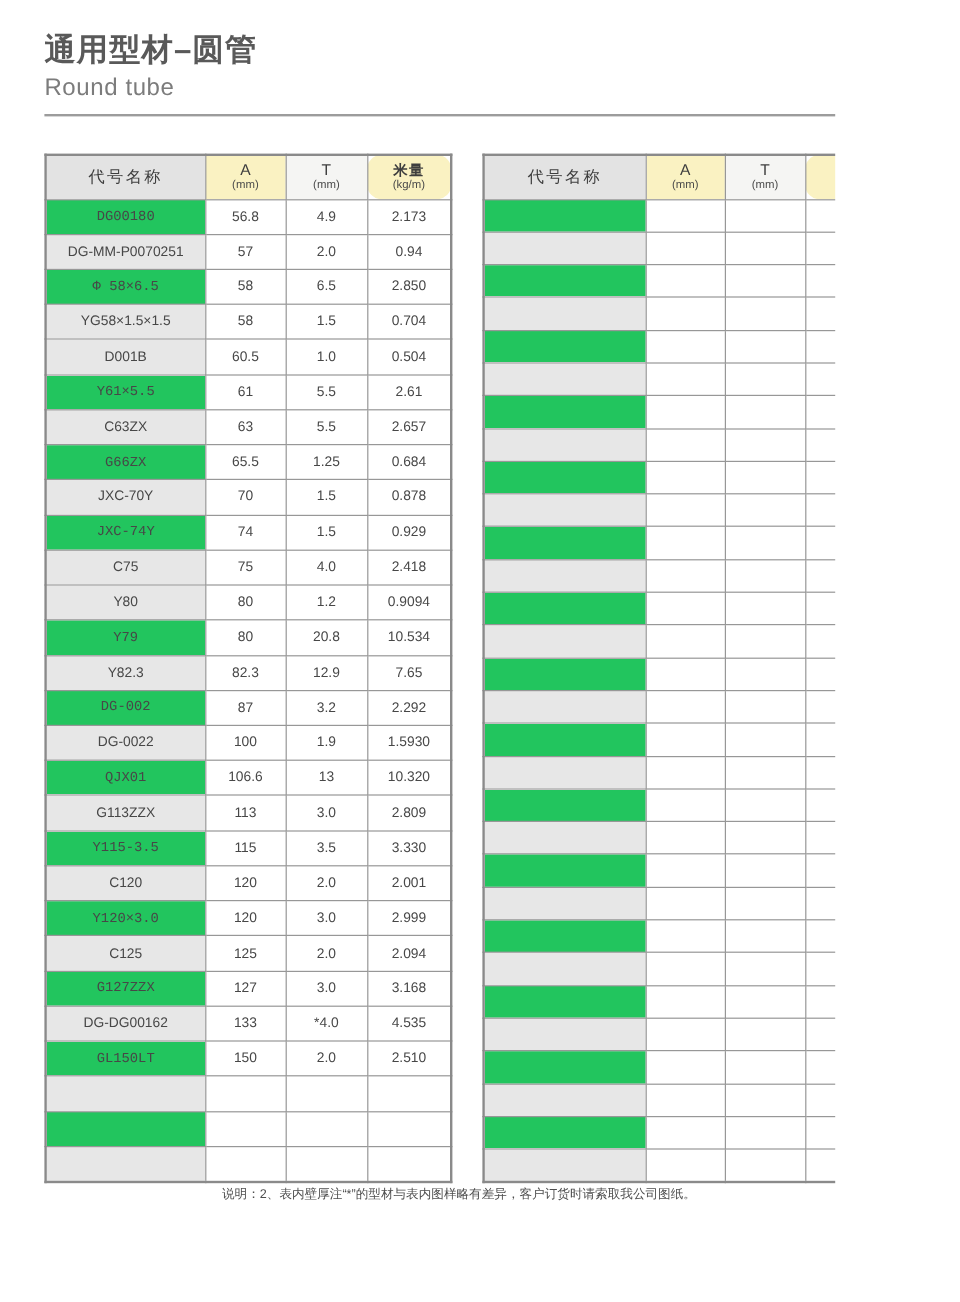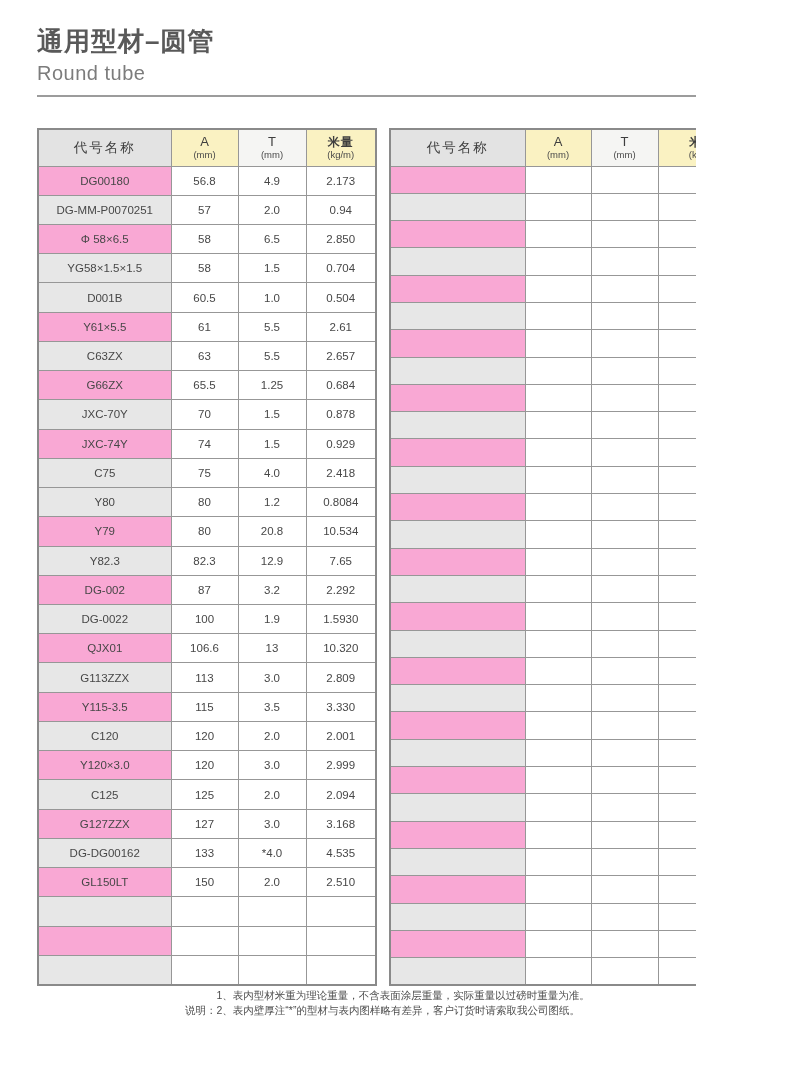--- a/index.html
+++ b/index.html
@@ -23,21 +23,21 @@
     font-size:20px;font-weight:400;color:#7c7c7c;
     letter-spacing:0.5px;
   }
   .rule{
     position:absolute;left:37px;top:95px;
     width:705px;height:2px;background:#9c9c9c;
   }
   
   .tables{
     position:absolute;left:37px;top:128px;
-    display:flex;gap:12px;
+    display:flex;gap:25px;
   }
   table.spec{
     border-collapse:collapse;table-layout:fixed;
     border:2px solid #8a8a8a;
     background:#ffffff;
   }
   table.spec th, table.spec td{
     border:1px solid #979797;
     padding:0 2px;
     text-align:center;vertical-align:middle;
@@ -46,25 +46,25 @@
   }
   table.spec thead th{height:37px;}
   table.spec tbody td{height:27.3px;font-size:11.5px;color:#474747;}
   table.left{width:338px;}
   table.right{width:357px;}
   .left  .c-name{width:133px;} .left  .c-a{width:67px;} .left  .c-t{width:68px;} .left  .c-m{width:70px;}
   .right .c-name{width:135px;} .right .c-a{width:66px;} .right .c-t{width:67px;} .right .c-m{width:89px;}
   th.c-name{background:#e3e3e3;font-size:13.5px;font-weight:400;color:#3e3e3e;letter-spacing:2px;}
   th.c-a{background:#faf2c2;}
   th.c-t{background:#f5f5f3;}
-  th.c-m{background:#faf2c2;}
+  th.c-m{background:#faf2c2;border-radius:12px;}
   .h-main{font-size:13px;line-height:14px;color:#3e3e3e;font-weight:400;}
   .h-main-cn{font-size:12px;line-height:14px;color:#3e3e3e;font-weight:700;letter-spacing:1px;}
   .h-unit{font-size:9.5px;line-height:11px;color:#4a4a4a;font-weight:400;}
-  tr.r-y td.c-name{background:#f9a8d4;}
+  tr.r-y td.c-name{background:#22c55e;font-family:Liberation Mono, monospace;}
   tr.r-g td.c-name{background:#e7e7e7;}
   tr td.c-a, tr td.c-t, tr td.c-m{background:#ffffff;}
   
   .notes{
     position:absolute;left:185px;top:988px;
     display:flex;align-items:flex-end;
     font-size:10.5px;line-height:15px;color:#4d4d4d;
   }
   .notes .lbl{white-space:nowrap;}
   .notes .lines div{white-space:nowrap;}
@@ -162,21 +162,21 @@
           <tr class="r-g">
             <td class="c-name">C75</td>
             <td class="c-a">75</td>
             <td class="c-t">4.0</td>
             <td class="c-m">2.418</td>
           </tr>
           <tr class="r-g">
             <td class="c-name">Y80</td>
             <td class="c-a">80</td>
             <td class="c-t">1.2</td>
-            <td class="c-m">0.8084</td>
+            <td class="c-m">0.9094</td>
           </tr>
           <tr class="r-y">
             <td class="c-name">Y79</td>
             <td class="c-a">80</td>
             <td class="c-t">20.8</td>
             <td class="c-m">10.534</td>
           </tr>
           <tr class="r-g">
             <td class="c-name">Y82.3</td>
             <td class="c-a">82.3</td>
@@ -470,18 +470,17 @@
             <td class="c-m"></td>
           </tr>
         </tbody>
     </table>
 
   </div>
 
   <div class="notes">
     <span class="lbl">说明：</span>
     <div class="lines">
-      <div>1、表内型材米重为理论重量，不含表面涂层重量，实际重量以过磅时重量为准。</div>
       <div>2、表内壁厚注“*”的型材与表内图样略有差异，客户订货时请索取我公司图纸。</div>
     </div>
   </div>
 
 </div>
 
 </body></html>

